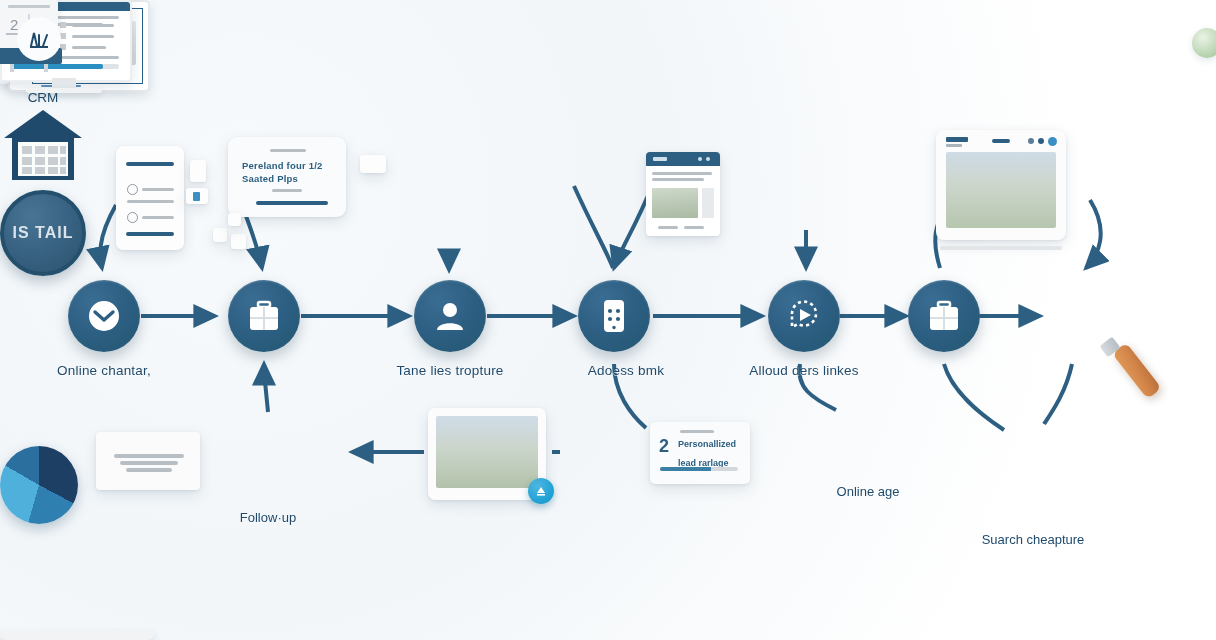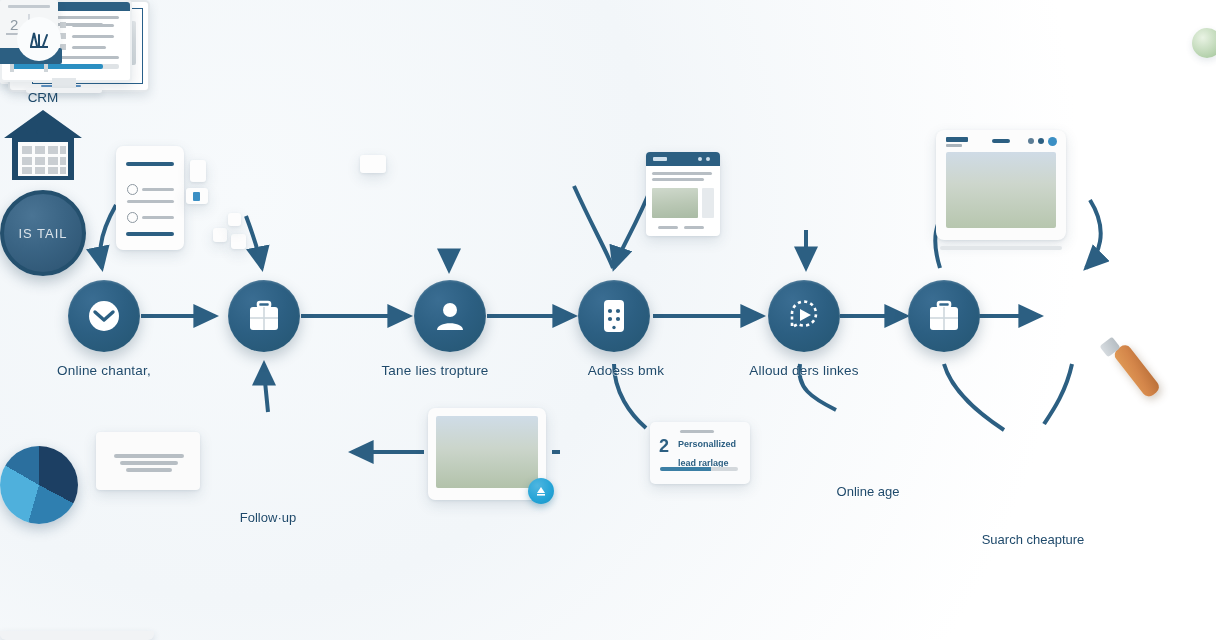--- a/index.html
+++ b/index.html
@@ -118,21 +118,21 @@
     background:conic-gradient(#1c3f63 0deg 118deg, #2f7fb0 118deg 196deg, #4fb0dc 196deg 300deg, #2b6f9e 300deg 360deg);
     box-shadow:0 5px 13px rgba(30,70,100,.28);}
   #donut .hole{position:absolute;left:17px;top:17px;width:44px;height:44px;border-radius:50%;background:#fafcfd;
     display:flex;align-items:center;justify-content:center;}
 
   
   #mag{left:1046px;top:283px;width:78px;height:78px;border-radius:50%;
     background:radial-gradient(circle at 36% 28%, #4a7494 0%, #3a6484 45%, #2b5270 100%);
     border:4px solid #24506e;box-shadow:0 6px 14px rgba(30,60,85,.28);
     display:flex;align-items:center;justify-content:center;}
-  #mag .glass-txt{font-size:13px;font-weight:normal;color:#e8eef3;letter-spacing:1px;opacity:.92;}
+  #mag .glass-txt{font-size:16px;font-weight:bold;color:#e8eef3;letter-spacing:1px;opacity:.92;}
   #mag-handle{position:absolute;left:1110px;top:348px;width:18px;height:58px;border-radius:7px;
     background:linear-gradient(100deg,#e09a56 0%,#d4864a 50%,#b96f39 100%);
     transform:rotate(-38deg);transform-origin:top center;
     box-shadow:0 4px 9px rgba(90,60,30,.28);}
   #mag-ferrule{position:absolute;left:1102px;top:340px;width:16px;height:14px;border-radius:3px;
     background:linear-gradient(100deg,#d8dde1,#b4bcc2);transform:rotate(-38deg);}
 
   svg.flow{position:absolute;left:0;top:0;width:1216px;height:640px;pointer-events:none;}
 </style>
 </head>
@@ -194,20 +194,27 @@
     <div class="circ abs" style="left:11px;top:66px;"></div>
     <div class="line mid abs" style="left:26px;top:70px;width:32px;"></div>
     <div class="line dark abs" style="left:10px;top:86px;width:48px;"></div>
   </div>
   <div class="card abs" style="left:190px;top:160px;width:16px;height:22px;border-radius:3px;"></div>
   <div class="card abs" style="left:186px;top:188px;width:22px;height:16px;border-radius:3px;">
     <div class="abs" style="left:7px;top:4px;width:7px;height:9px;background:#3b8fc4;border-radius:1px;"></div>
   </div>
   <div class="card abs" style="left:360px;top:155px;width:26px;height:18px;border-radius:3px;"></div>
 
+  <div class="card" id="msg-card">
+    <div class="line mid abs" style="left:42px;top:12px;width:36px;"></div>
+    <div class="t" style="top:23px;">Pereland four 1/2</div>
+    <div class="t" style="top:36px;">Saated Plps</div>
+    <div class="line mid abs" style="left:44px;top:52px;width:30px;"></div>
+    <div class="line dark abs" style="left:28px;top:64px;width:72px;"></div>
+  </div>
   <div class="card abs" style="left:213px;top:228px;width:14px;height:14px;border-radius:3px;"></div>
   <div class="card abs" style="left:231px;top:234px;width:15px;height:15px;border-radius:3px;"></div>
   <div class="card abs" style="left:228px;top:213px;width:13px;height:13px;border-radius:3px;"></div>
 
   <div id="laptop">
     <div class="lt-side">
       <div class="line mid abs" style="left:4px;top:10px;width:14px;height:2px;"></div>
       <div class="line mid abs" style="left:4px;top:20px;width:14px;height:2px;"></div>
       <div class="line mid abs" style="left:4px;top:30px;width:14px;height:2px;"></div>
       <div class="line mid abs" style="left:4px;top:40px;width:14px;height:2px;"></div>
@@ -299,21 +306,21 @@
     </svg>
   </div>
   <div class="node-label" style="left:154px;top:363px;"></div>
 
   <div class="node" style="left:414px;top:280px;">
     <svg width="34" height="34" viewBox="0 0 34 34">
       <circle cx="17" cy="11" r="7" fill="#ffffff"></circle>
       <path d="M4 31 C4 22 30 22 30 31 Z" fill="#ffffff"></path>
     </svg>
   </div>
-  <div class="node-label" style="left:325px;top:363px;">Tane lies tropture</div>
+  <div class="node-label" style="left:340px;top:363px;">Tane lies tropture</div>
 
   <div class="node" style="left:578px;top:280px;">
     <svg width="30" height="34" viewBox="0 0 30 34">
       <rect x="5" y="1" width="20" height="32" rx="4" fill="#ffffff"></rect>
       <g fill="#2c5f82">
         <circle cx="11" cy="12" r="2.1"></circle>
           <circle cx="19" cy="12" r="2.1"></circle>
         <circle cx="11" cy="20" r="2.1"></circle>
           <circle cx="19" cy="20" r="2.1"></circle>
         <circle cx="15" cy="28.5" r="1.7"></circle>

